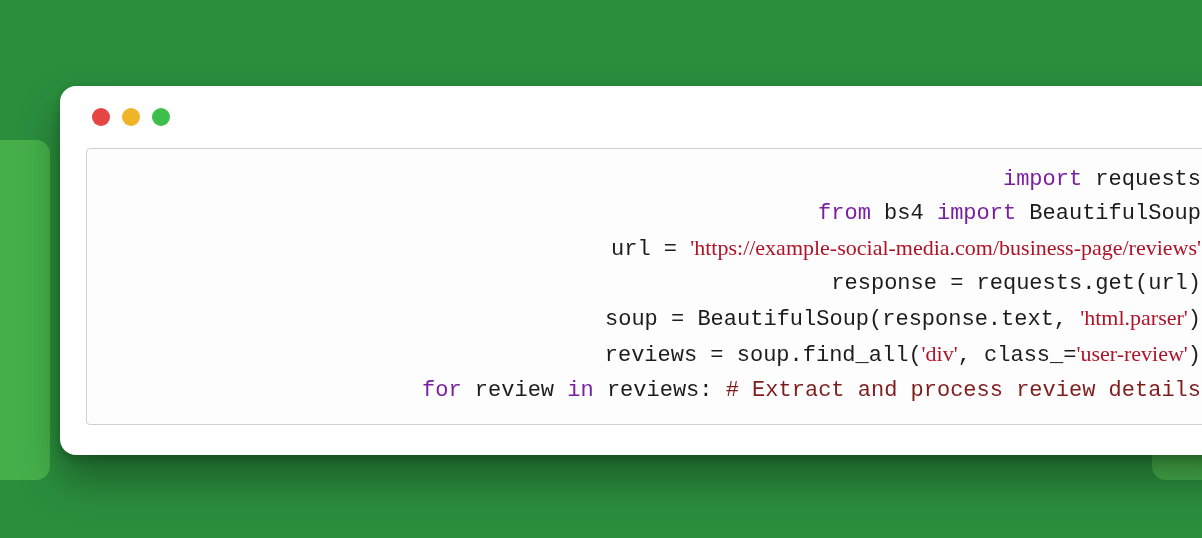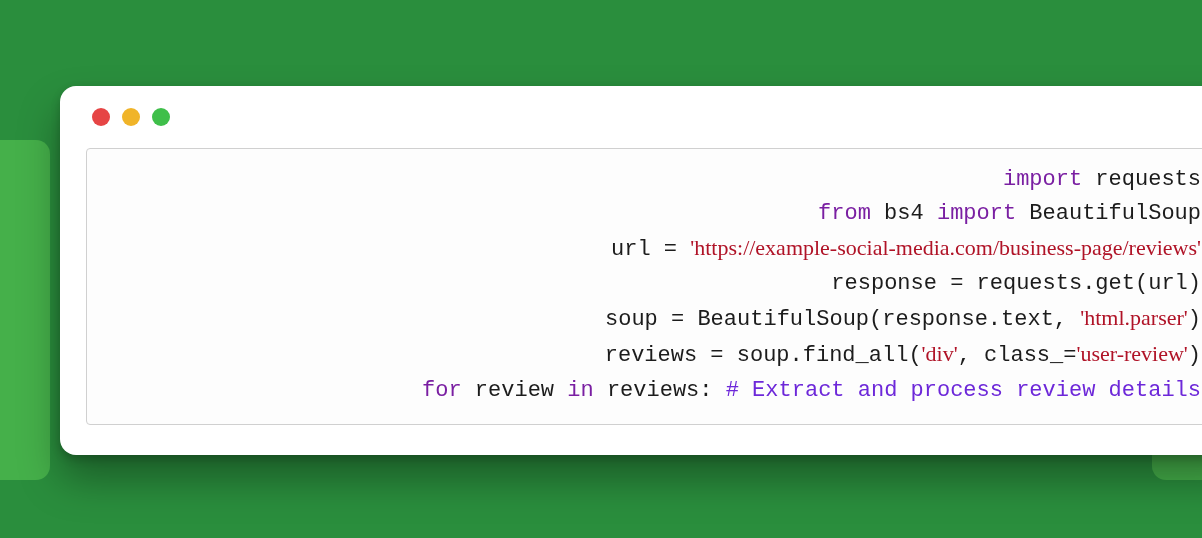--- a/index.html
+++ b/index.html
@@ -56,21 +56,21 @@
     background: #fdfdfd;
     padding: 14px 16px 16px 16px;
     font-size: 22px;
     line-height: 1.55;
     color: #1c1c1c;
     white-space: pre;
     overflow: hidden;
   }
   .tok-kw   { color: #7a1fa2; }   
   .tok-str  { color: #b01327; font-family: Liberation Serif, serif; }   
-  .tok-cmt  { color: #6d28d9; }   
+  .tok-cmt  { color: #7f1d1d; }   
   .tok-def  { color: #1c1c1c; }   
 </style>
 </head>
 <body>
 
 <div class="bg-shape bg-left"></div>
 <div class="bg-shape bg-right"></div>
 
 <div class="window">
   <div class="traffic-lights">

